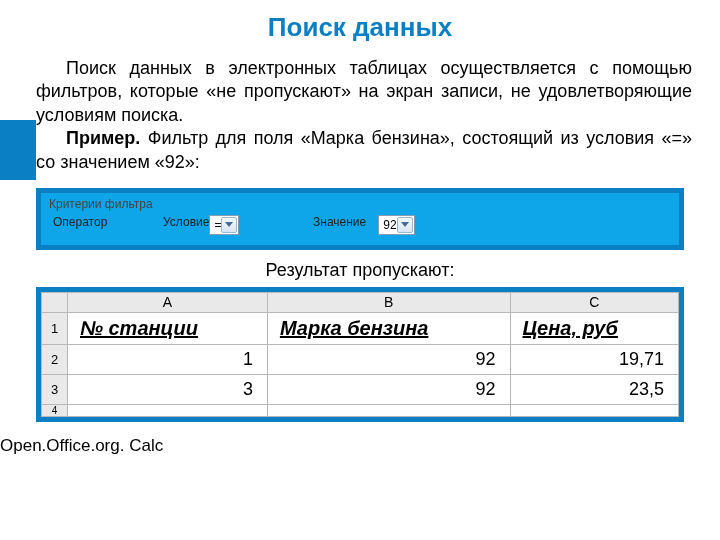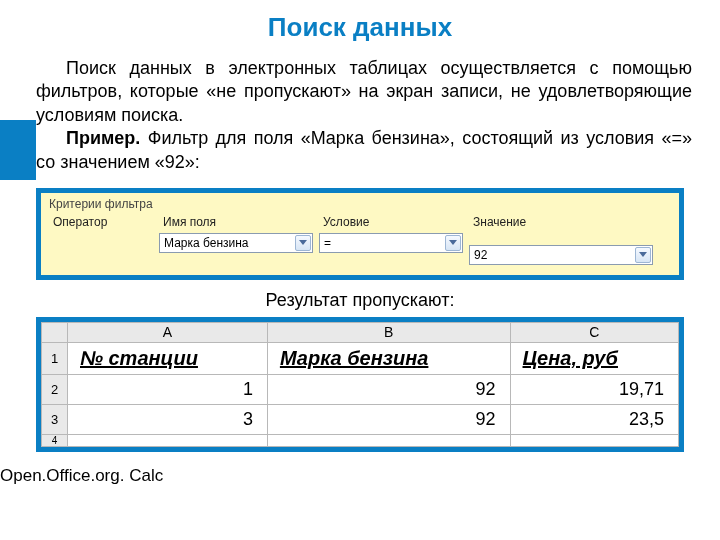--- a/index.html
+++ b/index.html
@@ -31,37 +31,37 @@
     font-size: 18px;
     line-height: 1.3;
     padding: 0 28px 0 36px;
     text-align: justify;
   }
   .body-text .indent { display: inline-block; width: 30px; }
   .body-text b { font-weight: bold; }
   .filter-box {
     margin: 14px 36px 10px 36px;
     border: 5px solid #0a7fc4;
-    background: #fef9c3;
+    background: #0ea5e9;
   }
   .filter-inner {
     padding: 4px 8px 10px 8px;
     font-size: 12px;
     color: #333;
   }
   .grp-label {
     font-size: 12px;
     color: #444;
     margin-bottom: 4px;
   }
   .filter-row {
     display: flex;
     gap: 0;
   }
-  .filter-col { display: flex; flex-direction: column; }
+  .filter-col { display: flex; flex-direction: row; }
   .col-header {
     font-size: 12px;
     color: #222;
     padding: 0 0 4px 4px;
   }
   .combo {
     display: flex;
     align-items: center;
     height: 20px;
     background: #fff;
@@ -165,31 +165,20 @@
   <span class="indent"></span><b>Пример.</b><span> Фильтр для поля «Марка бензина», состоящий из условия «=» со значением «92»:</span>
 </div>
 
 <div class="filter-box">
   <div class="filter-inner">
     <div class="grp-label">Критерии фильтра</div>
     <div class="filter-row">
       <div class="filter-col op-col">
         <div class="col-header">Оператор</div>
         <div class="op-blank"></div>
-      </div>
-      <div class="filter-col field-col">
-        <div class="col-header">Имя поля</div>
-        <div class="combo">
-          <span class="val">Марка бензина</span>
-          <span class="combo-btn">
-            <svg viewBox="0 0 8 6">
-                <path d="M0 0 L8 0 L4 5 Z" fill="#4a6a9a"></path>
-              </svg>
-          </span>
-        </div>
       </div>
       <div class="filter-col cond-col">
         <div class="col-header">Условие</div>
         <div class="combo">
           <span class="val">=</span>
           <span class="combo-btn">
             <svg viewBox="0 0 8 6">
                 <path d="M0 0 L8 0 L4 5 Z" fill="#4a6a9a"></path>
               </svg>
           </span>

